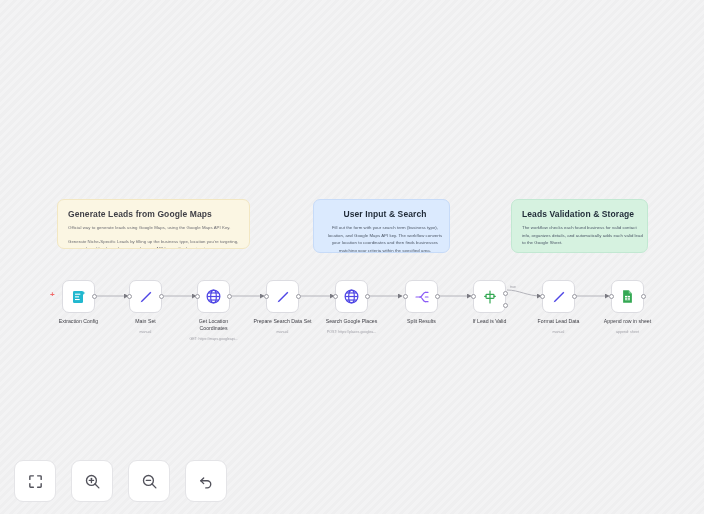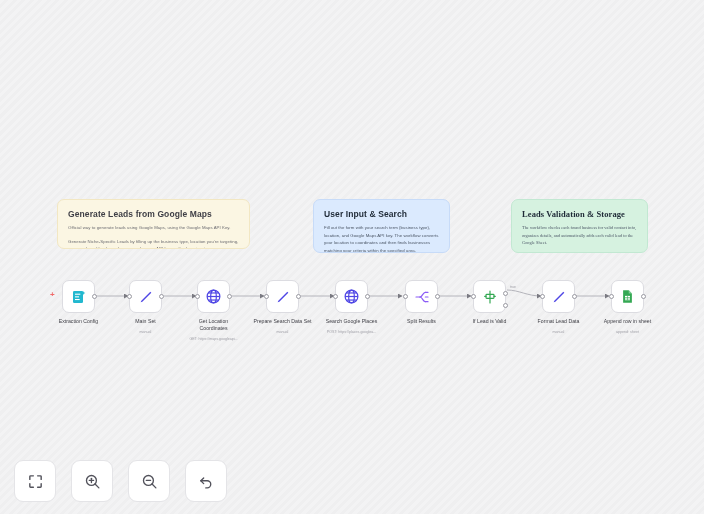--- a/index.html
+++ b/index.html
@@ -165,28 +165,28 @@
   </svg>
 
   <div class="note note-yellow" style="left:57px; top:199px; width:193px; height:50px;">
     <div class="note-title">Generate Leads from Google Maps</div>
     <div class="note-body">
       <p>Official way to generate leads using Google Maps, using the Google Maps API Key.</p>
       <p>Generate Niche-Specific Leads by filling up the business type, location you're targeting, max number of leads, and your google maps API key as the form input.</p>
     </div>
   </div>
 
-  <div class="note note-blue" style="left:313px; top:199px; width:137px; height:54px;">
+  <div class="note note-blue" style="left:313px; top:199px; width:137px; height:54px;text-align:center;">
     <div class="note-title">User Input &amp; Search</div>
     <div class="note-body">
       <p>Fill out the form with your search term (business type), location, and Google Maps API key. The workflow converts your location to coordinates and then finds businesses matching your criteria within the specified area.</p>
     </div>
   </div>
 
-  <div class="note note-green" style="left:511px; top:199px; width:137px; height:54px;font-family:Liberation Serif, serif;">
+  <div class="note note-green" style="left:511px; top:199px; width:137px; height:54px;">
     <div class="note-title">Leads Validation &amp; Storage</div>
     <div class="note-body">
       <p>The workflow checks each found business for valid contact info, organizes details, and automatically adds each valid lead to the Google Sheet.</p>
     </div>
   </div>
 
   <div class="trigger-plus" style="left:50px; top:291px;">+</div>
   <div class="node trigger-node" style="left:62px; top:280px;">
     <span>
       <svg width="16" height="16" viewBox="0 0 24 24">

